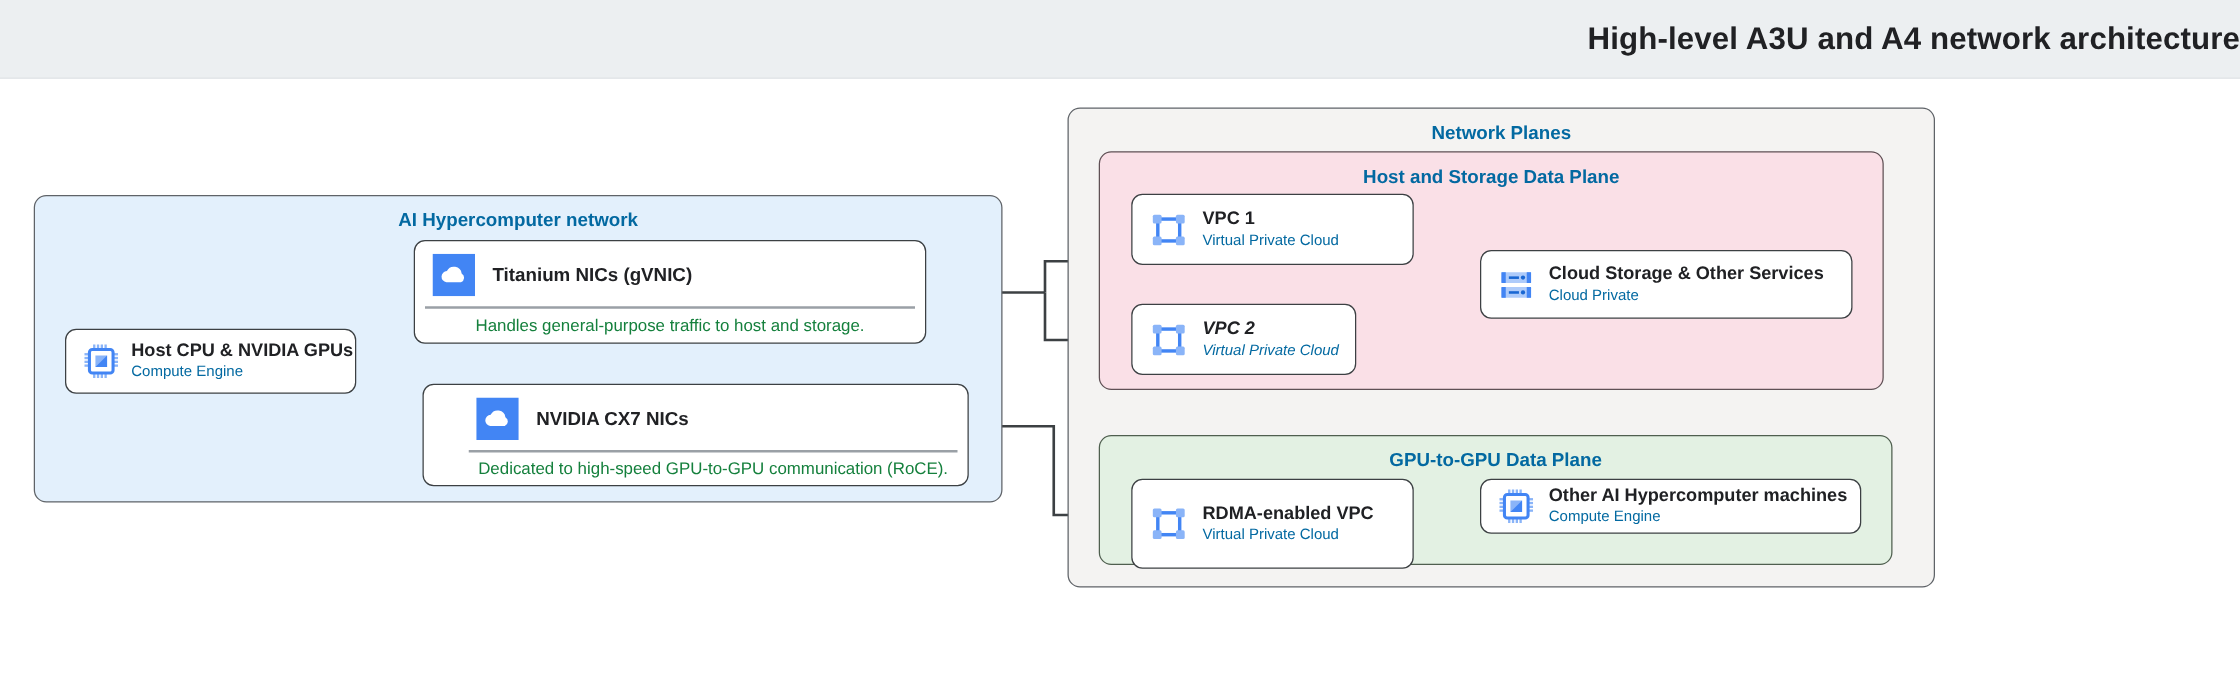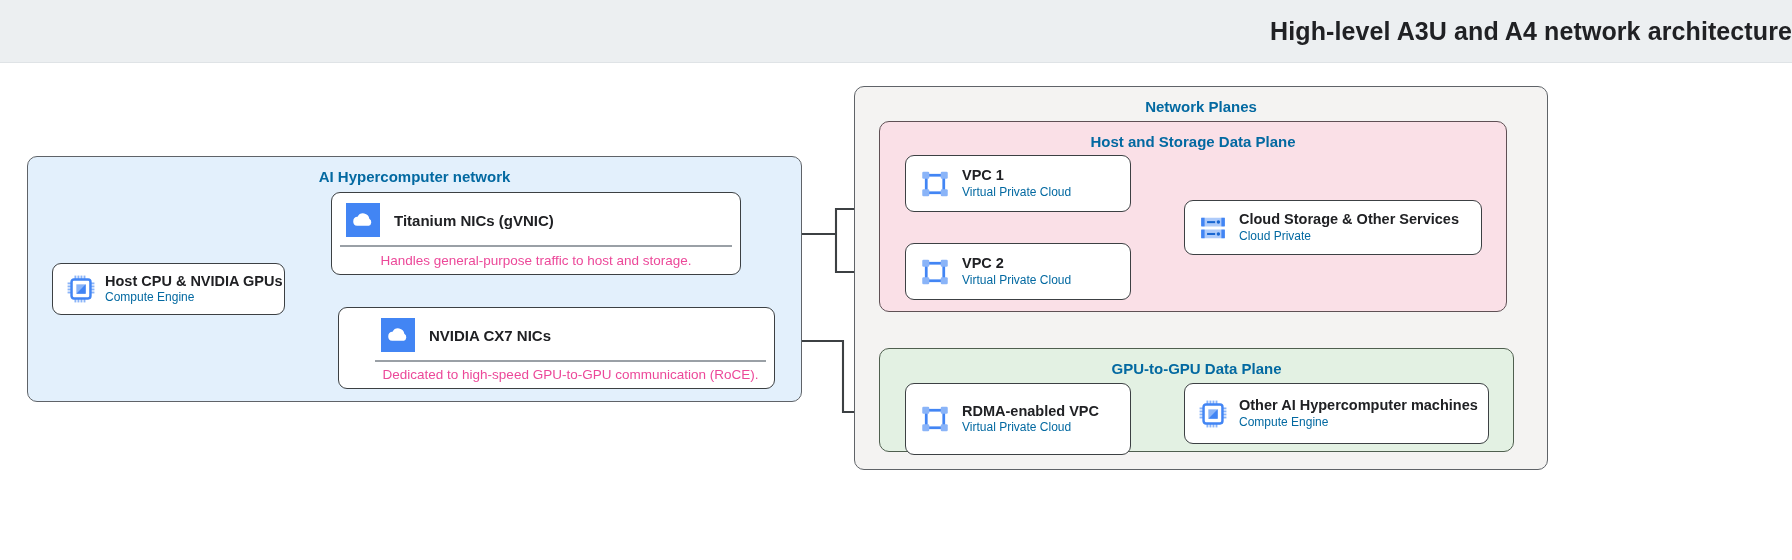--- a/index.html
+++ b/index.html
@@ -69,31 +69,31 @@
     position: absolute;
     background: #ffffff;
     border: 1.6px solid #3c4043;
     border-radius: 9px;
     display: flex; flex-direction: column;
   }
   .niccard .nic-head { display:flex; align-items:center; gap: 14px; padding: 10px 14px 8px 14px; }
   .niccard .nic-title { font-size: 15px; font-weight: bold; color:#202124; white-space: nowrap; }
   .niccard .nic-rule { height: 1.6px; background: #9aa0a6; margin: 0 8px; }
   .niccard .nic-desc { flex: 1; display: flex; align-items: center; justify-content: center;
-                       font-size: 13.5px; color: #ec4899; padding: 0 14px; text-align:center; }
+                       font-size: 13.5px; color: #15803d; padding: 0 14px; text-align:center; }
 
   #card-host   { left: 52px;  top: 263px; width: 233px; height: 52px; gap: 10px; }
   #card-titan  { left: 331px; top: 192px; width: 410px; height: 83px; }
   #card-cx7    { left: 338px; top: 307px; width: 437px; height: 82px; padding-left: 28px; }
 
   #card-vpc1   { left: 905px; top: 155px; width: 226px; height: 57px; }
-  #card-vpc2   { left: 905px; top: 243px; width: 226px; height: 57px; }
+  #card-vpc2   { left: 905px; top: 243px; width: 180px; height: 57px; font-style: italic; }
   #card-storage{ left: 1184px; top: 200px; width: 298px; height: 55px; }
   #card-rdma   { left: 905px; top: 383px; width: 226px; height: 72px; }
-  #card-other  { left: 1184px; top: 383px; width: 305px; height: 61px; }
+  #card-other  { left: 1184px; top: 383px; width: 305px; height: 44px; }
 
   
   .icon { flex: 0 0 auto; display:block; }
   .icon-cloud { width: 34px; height: 34px; }
   .icon-chip  { width: 28px; height: 28px; }
   .icon-vpc   { width: 30px; height: 30px; }
   .icon-store { width: 28px; height: 26px; }
 
   
   #wires { position: absolute; left: 0; top: 0; width: 1792px; height: 560px;

